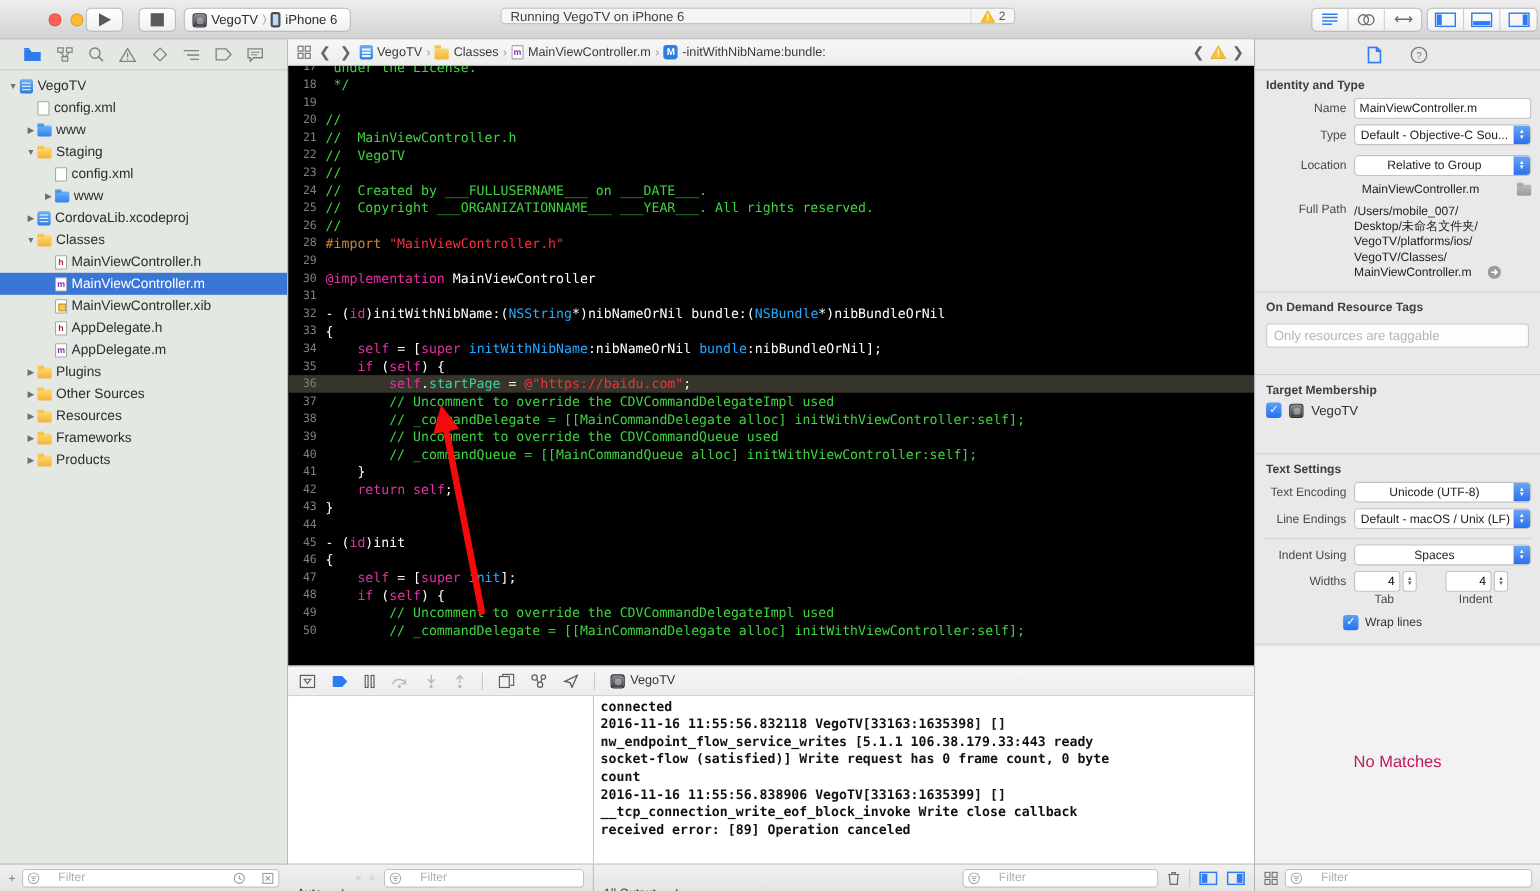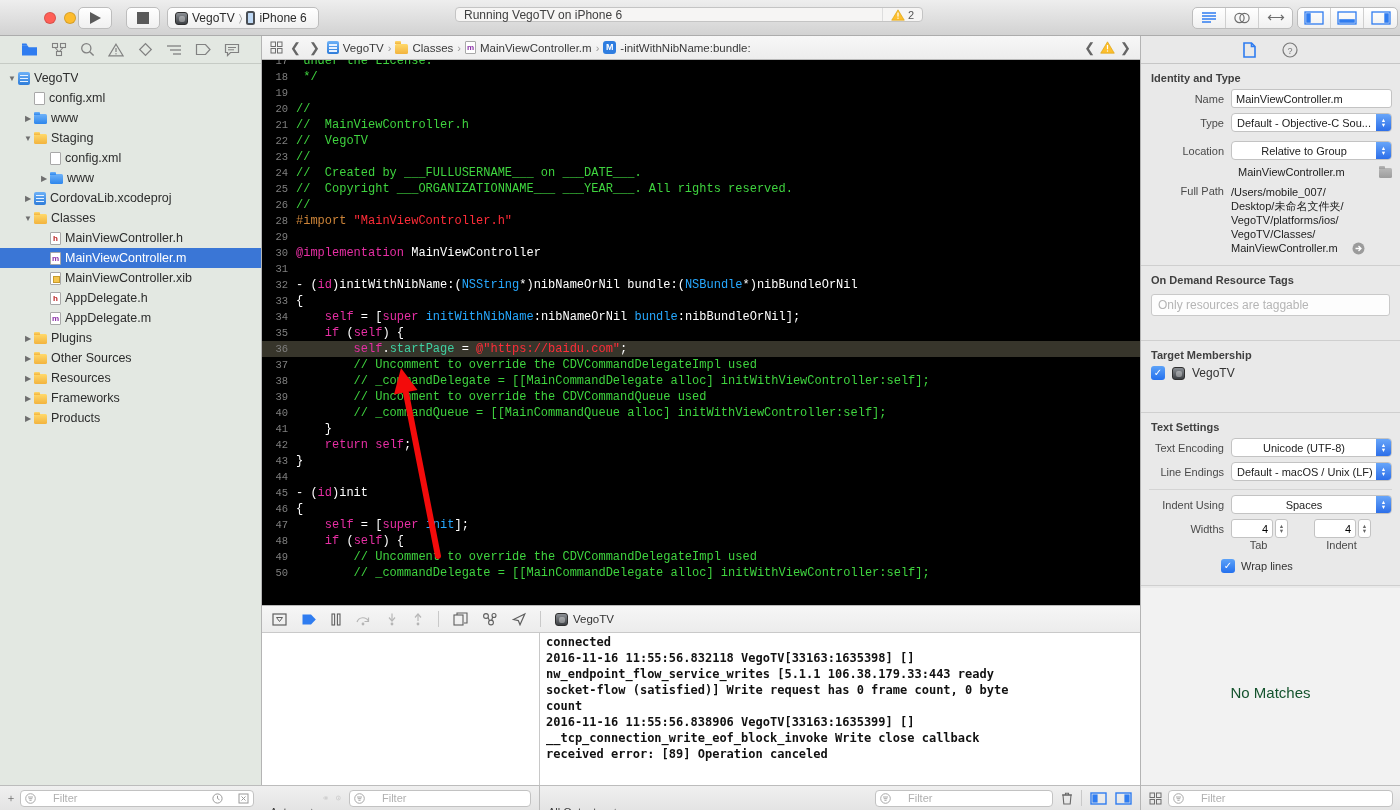--- a/index.html
+++ b/index.html
@@ -57,21 +57,21 @@
   
   .editorcol { position:absolute; left:262px; top:36px; width:878px; height:774px; background:#fff; }
   .jumpbar { position:absolute; left:0; top:0; right:0; height:24px; background:linear-gradient(#f7f7f7,#ededed);
              border-bottom:1px solid #b9b9b9; display:flex; align-items:center; padding:0 8px; gap:6px; font-size:11.5px; color:#3a3a3a; }
   .jchev { color:#666; font-size:13px; padding:0 1px; }
   .jumpbar .right { margin-left:auto; display:flex; align-items:center; gap:4px; }
   .jcrumb { display:flex; align-items:center; gap:4px; }
   .code { position:absolute; left:0; top:24px; width:878px; height:545px; background:#000; overflow:hidden;
           font-family:"DejaVu Sans Mono",monospace; font-size:12px; line-height:16px; }
   .codeinner { margin-top:-7px; }
-  .cl { display:flex; height:16px; white-space:pre;font-family:Liberation Mono, monospace; }
+  .cl { display:flex; height:16px; white-space:pre; }
   .cl.hl { background:#37352b; }
   .ln { width:34px; flex:none; text-align:right; padding-right:8px; color:#7f7f7f; font-size:10.5px; }
   .sp { color:#ffffff; } .sc { color:#3fd43f; } .sk { color:#e72fa4; } .ss { color:#ff2c38; }
   .sd { color:#cd8438; } .st { color:#27a9ff; } .spr { color:#3ed1a2; }
   .arrowsvg { position:absolute; left:0; top:24px; pointer-events:none; z-index:6; }
 
   
   .debugbar { position:absolute; left:0; top:569px; width:878px; height:28px; background:linear-gradient(#f6f6f6,#ececec);
               border-top:1px solid #b9b9b9; border-bottom:1px solid #c9c9c9; display:flex; align-items:center; padding:0 10px; gap:14px; }
   .dbdiv { width:1px; height:16px; background:#c9c9c9; }
@@ -112,21 +112,21 @@
               display:flex; flex-direction:column; align-items:center; justify-content:center; font-size:5.5px; line-height:5px; }
   .filerow { font-size:11px; color:#222; display:flex; align-items:center; margin:6px 0 0 89px; }
   .fullpath { font-size:11px; color:#222; line-height:14px; position:relative; }
   .cb { width:14px; height:14px; border-radius:3px; background:linear-gradient(#5ca2f8,#2470ee); color:#fff; font-size:10px; text-align:center; line-height:14px; flex:none; }
   .placeholder-field { margin:4px 2px 0 2px; height:22px; background:#fdfdfd; border:1px solid #c9c9c9; border-radius:3px; font-size:12px; padding:0 6px; width:calc(100% - 4px); outline:none; }
   .placeholder-field::placeholder { color:#b5b5b5; }
   .numfield { width:42px; height:19px; background:#fff; border:1px solid #c3c3c3; border-radius:3px; font-size:11px; text-align:right; padding:0 4px; outline:none; }
   .caption { font-size:11px; color:#4a4a4a; text-align:center; }
   .librarytabs { height:28px; display:flex; align-items:center; justify-content:center; gap:22px; border-bottom:1px solid #cfcfcf; }
   .librarybody { position:absolute; left:0; top:552px; right:0; bottom:25px; background:#f2f2f2; display:flex; align-items:center; justify-content:center; }
-  .nomatches { color:#14532d; font-size:15px;margin-top:12px; }
+  .nomatches { color:#be185d; font-size:15px;margin-top:12px; }
 
   svg.icon { display:block; }
 </style>
 </head>
 <body>
 
 <div id="app">
 
   <div class="titlebar">
     <div class="tl red"></div>

